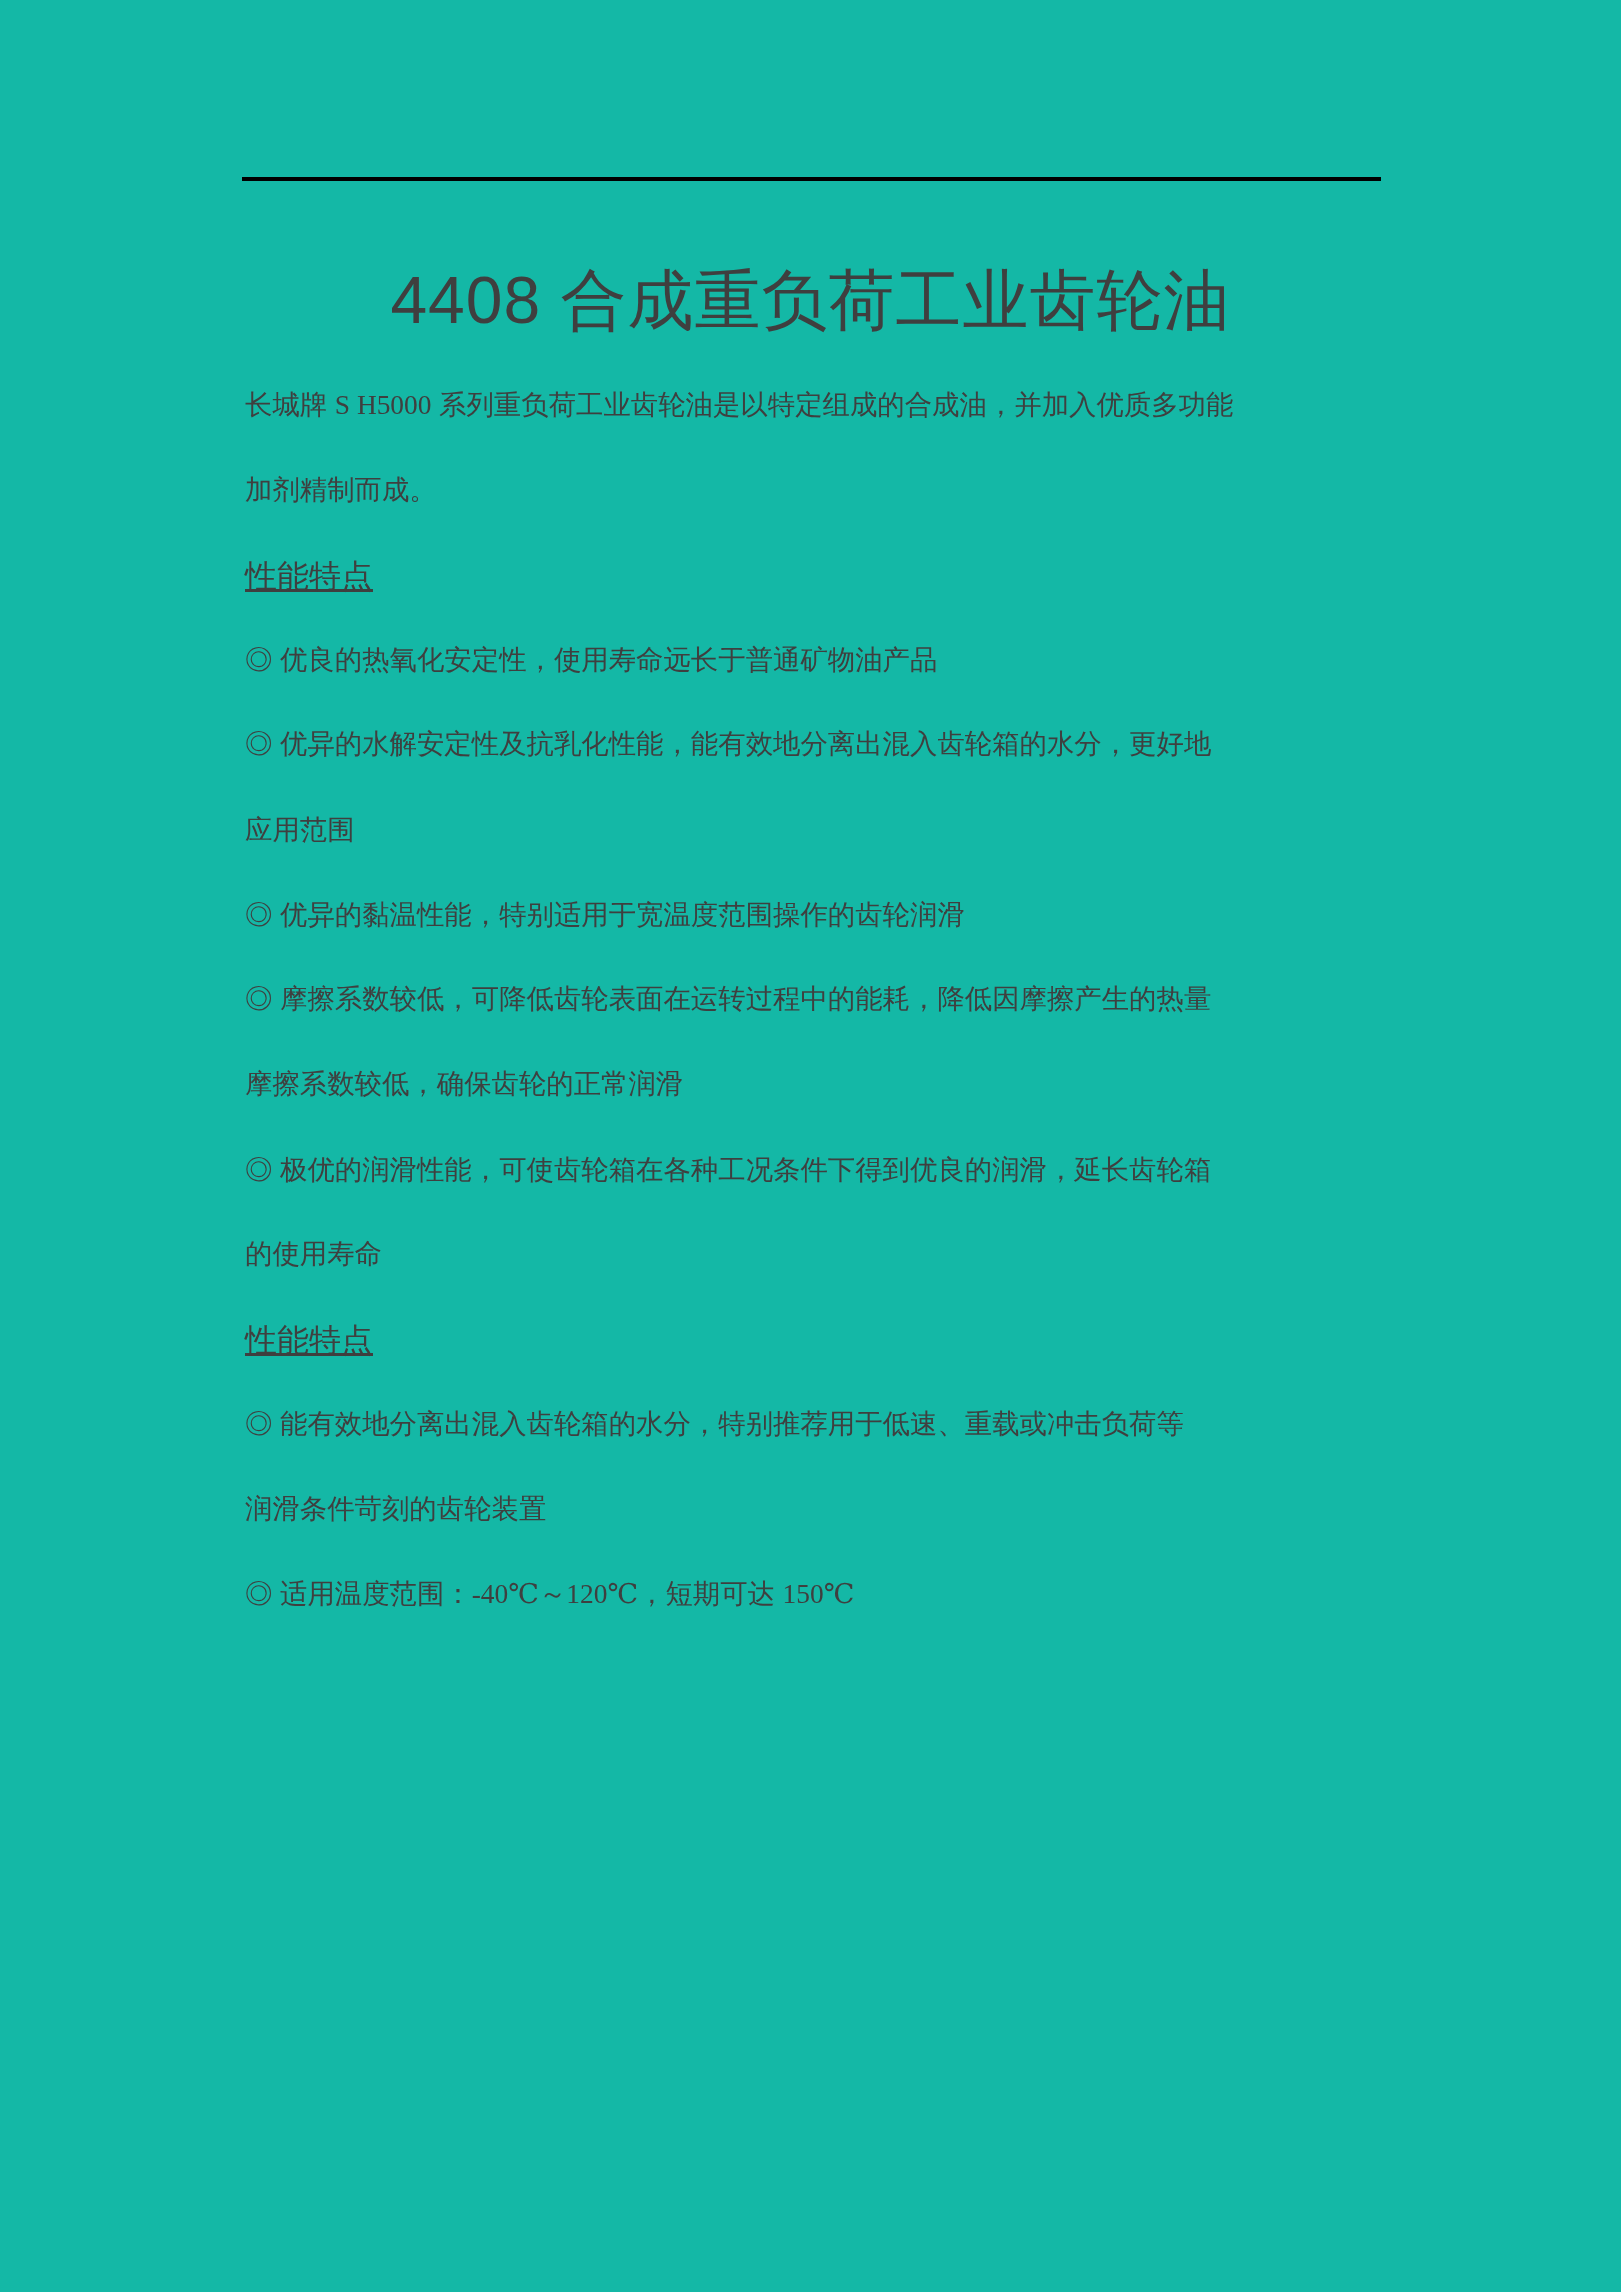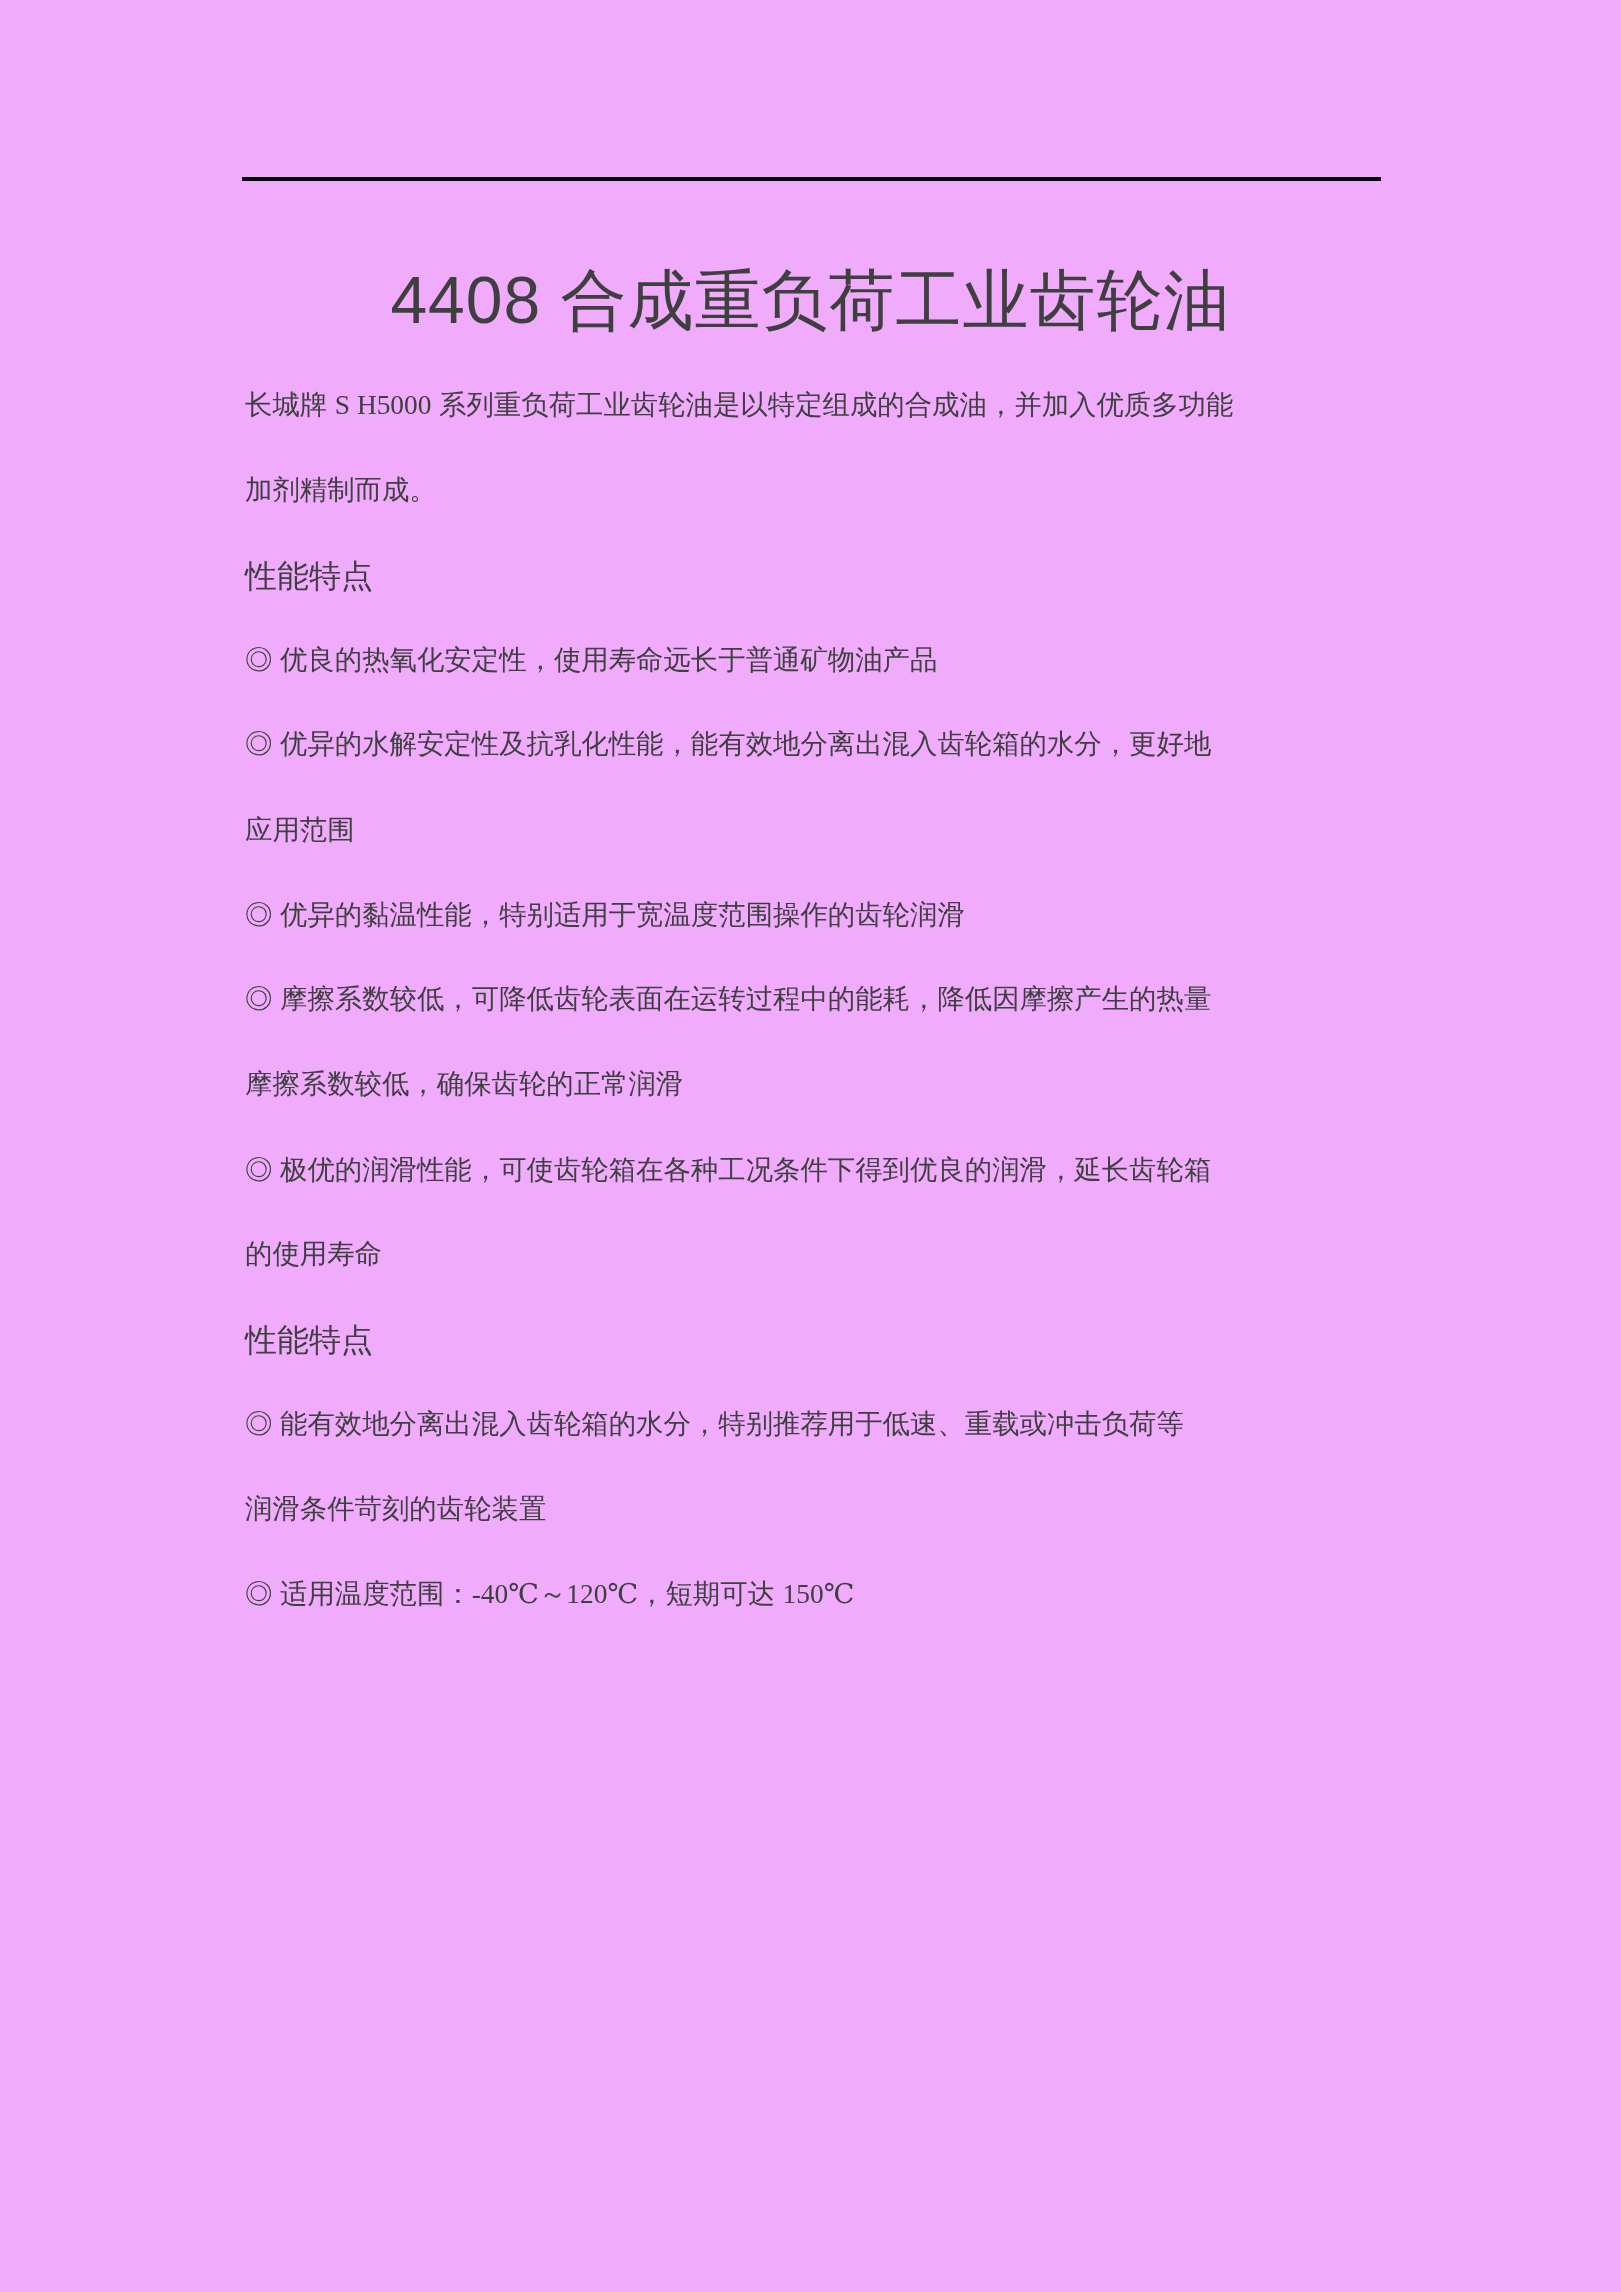--- a/index.html
+++ b/index.html
@@ -1,20 +1,20 @@
 <!DOCTYPE html>
 <html><head>
 <meta charset="utf-8">
 <style>
   html, body { margin: 0; padding: 0; background: #ffffff; }
   .page {
     position: relative;
     width: 1621px;
     height: 2293px;
-    background: #f0abfc;
+    background: #14b8a6;
     font-family: "Liberation Sans", sans-serif;
     color: #3f3f3f;
     overflow: hidden;
   }
   .rule {
     position: absolute;
     left: 242px;
     top: 177px;
     width: 1139px;
     height: 3.9px;
@@ -35,20 +35,21 @@
   }
   .line {
     position: absolute;
     left: 245px;
     font-size: 27.4px;
     line-height: 1.25;
     white-space: pre;
   }
   .heading {
     font-size: 32px;
+    text-decoration: underline;
   }
   .latin {
     font-family: "Liberation Serif", "DejaVu Serif", serif;
   }
 </style>
 </head>
 <body>
 
 <div class="page">
 

